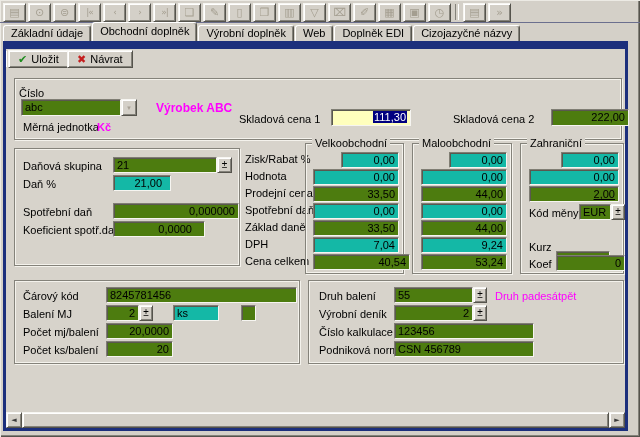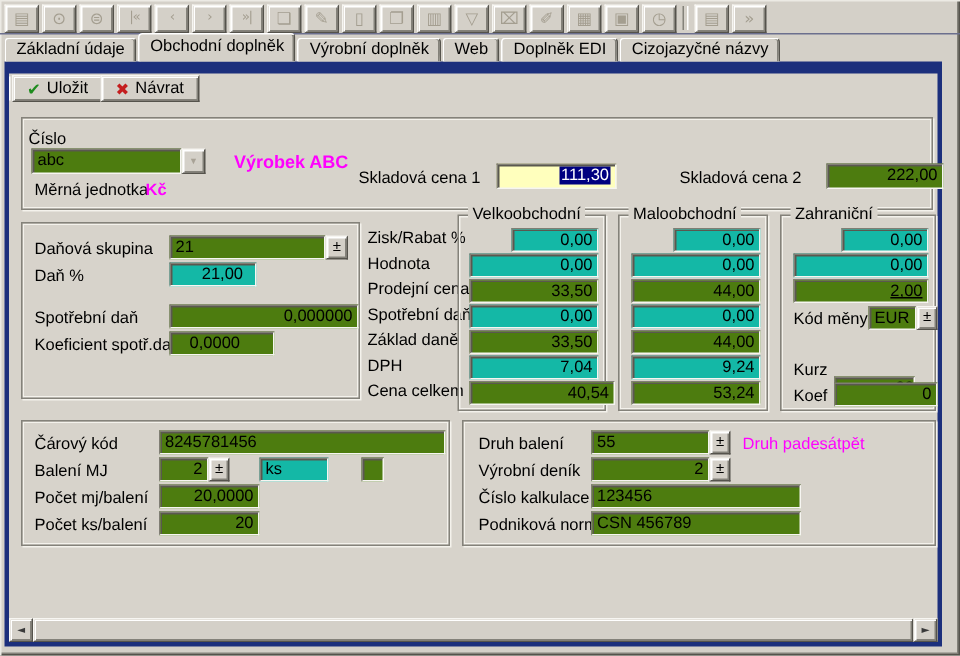--- a/index.html
+++ b/index.html
@@ -165,21 +165,21 @@
       <div class="lbl" style="left:8px;top:10px;">Daňová skupina</div>
       <div class="fld" style="left:98px;top:8px;width:104px;">21</div>
       <div class="spin raised" style="left:202px;top:8px;">
           <span>±</span>
         </div>
       <div class="lbl" style="left:8px;top:28px;">Daň %</div>
       <div class="fld ro num" style="left:98px;top:26px;width:58px;padding-right:8px;">21,00</div>
       <div class="lbl" style="left:8px;top:56px;">Spotřební daň</div>
       <div class="fld num" style="left:98px;top:54px;width:126px;">0,000000</div>
       <div class="lbl" style="left:8px;top:74px;">Koeficient spotř.daně</div>
-      <div class="fld num" style="left:98px;top:72px;width:70px;padding-right:22px;">0,0000</div>
+      <div class="fld num" style="left:98px;top:72px;width:92px;padding-right:12px;">0,0000</div>
     </div>
 
     <div class="lbl" style="left:239px;top:103px;">Zisk/Rabat %</div>
     <div class="lbl" style="left:239px;top:120px;">Hodnota</div>
     <div class="lbl" style="left:239px;top:137px;">Prodejní cena</div>
     <div class="lbl" style="left:239px;top:154px;">Spotřební daň</div>
     <div class="lbl" style="left:239px;top:171px;">Základ daně</div>
     <div class="lbl" style="left:239px;top:188px;">DPH</div>
     <div class="lbl" style="left:239px;top:205px;">Cena celkem</div>
 

